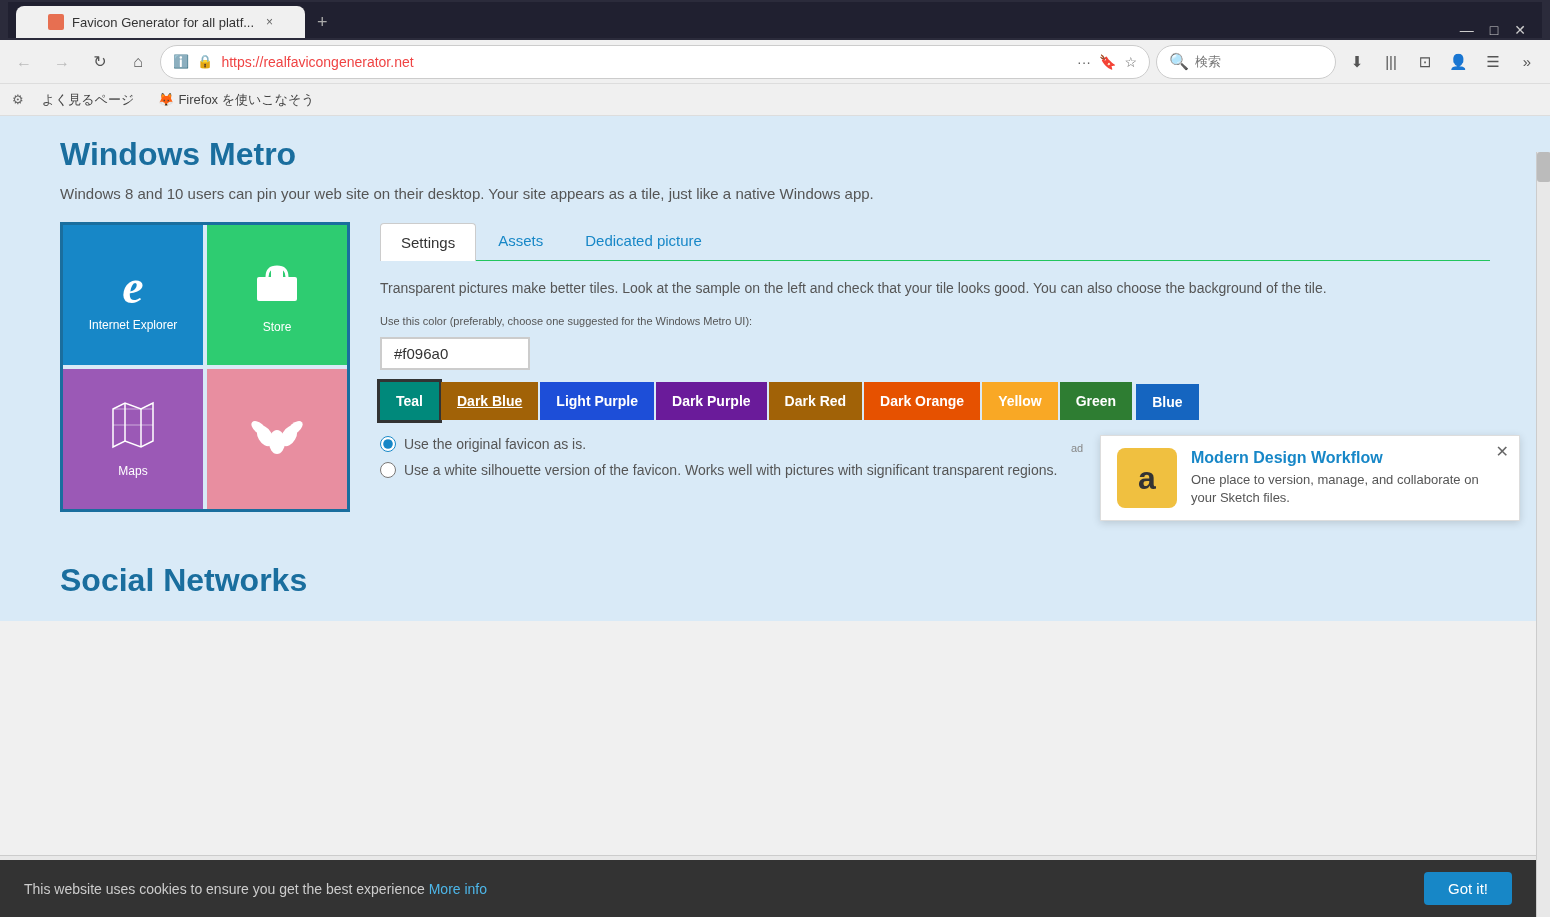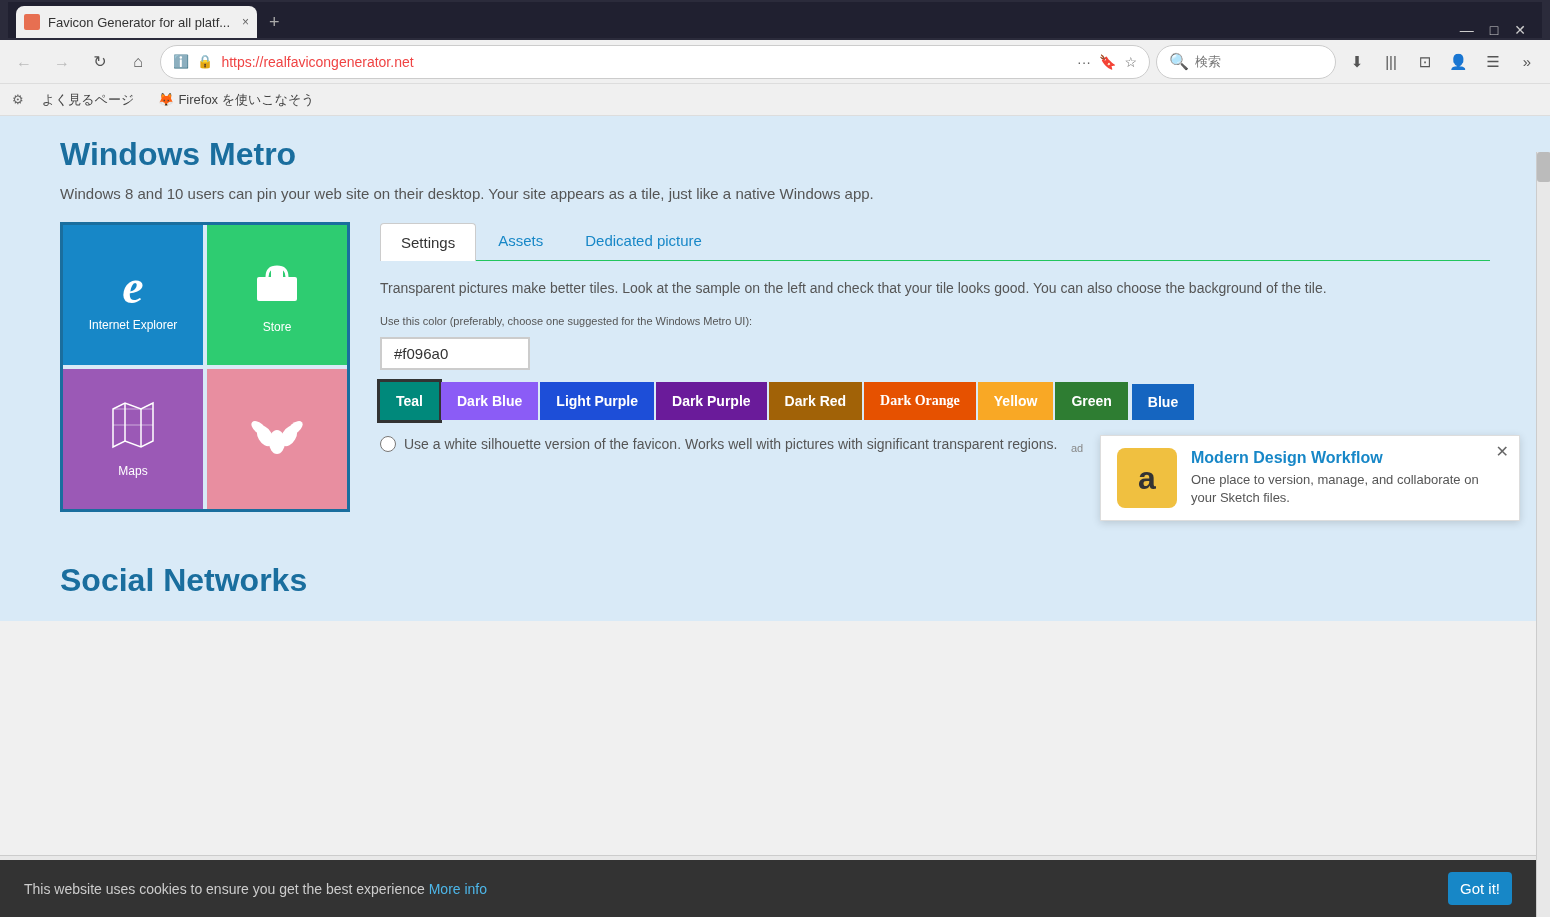--- a/index.html
+++ b/index.html
@@ -22,21 +22,21 @@
       display: flex;
       align-items: flex-end;
       height: 36px;
       background: #202030;
       padding: 0 8px;
       gap: 4px;
     }
     .tab-active {
       background: #f0f0f0;
       border-radius: 8px 8px 0 0;
-      padding: 6px 8px;
+      padding: 6px 32px;
       display: flex;
       align-items: center;
       gap: 8px;
       font-size: 13px;
       color: #333;
       height: 32px;
     }
     .tab-favicon {
       width: 16px;
       height: 16px;
@@ -316,25 +316,25 @@
     .swatch {
       padding: 10px 16px;
       color: white;
       font-size: 14px;
       font-weight: bold;
       cursor: pointer;
       border: none;
       white-space: nowrap;
     }
     .swatch-teal { background: #00897b; }
-    .swatch-darkblue { background: #8b5cf6; }
+    .swatch-darkblue { background: #a16207; text-decoration: underline; }
     .swatch-lightpurple { background: #1d4ed8; }
     .swatch-darkpurple { background: #6a1b9a; }
     .swatch-darkred { background: #a16207; }
-    .swatch-darkorange { background: #e65100; font-family: Liberation Serif, serif; }
+    .swatch-darkorange { background: #e65100; }
     .swatch-yellow { background: #f9a825; }
     .swatch-green { background: #2e7d32; }
     .swatch-blue { background: #1565c0; }
     .swatch-teal.selected { outline: 3px solid #333; }
 
     .radio-group {
       display: flex;
       flex-direction: column;
       gap: 10px;
     }
@@ -376,21 +376,21 @@
       padding: 12px 24px;
       font-size: 14px;
       z-index: 1000;
     }
     .cookie-text { color: #ccc; }
     .more-info-link { color: #4db6e8; text-decoration: none; }
     .cookie-btn {
       background: #1787c7;
       color: white;
       border: none;
-      padding: 8px 12px;
+      padding: 8px 24px;
       font-size: 15px;
       cursor: pointer;
       border-radius: 4px;
     }
 
     
     .ad-banner {
       position: absolute;
       right: 30px;
       bottom: 60px;
@@ -592,20 +592,24 @@
             <button class="swatch swatch-darkorange">Dark Orange</button>
             <button class="swatch swatch-yellow">Yellow</button>
             <button class="swatch swatch-green">Green</button>
             <br>
             <button class="swatch swatch-blue" style="margin-top:2px;">Blue</button>
           </div>
 
           
           <div class="radio-group">
             <label class="radio-item">
+              <input type="radio" name="favicon_type" checked="" style="">
+              <span>Use the original favicon as is.</span>
+            </label>
+            <label class="radio-item">
               <input type="radio" name="favicon_type" style="">
               <span>Use a white silhouette version of the favicon. Works well with pictures with significant transparent regions.</span>
             </label>
           </div>
         </div>
       </div>
     </div>
   </div>
 
   <div class="section-social">

